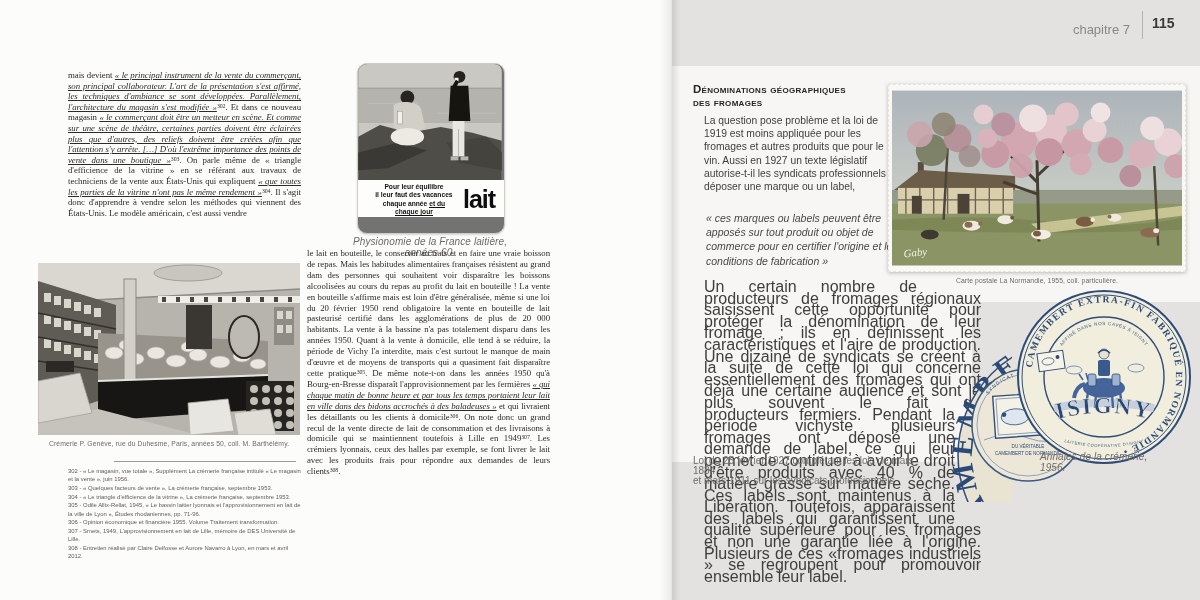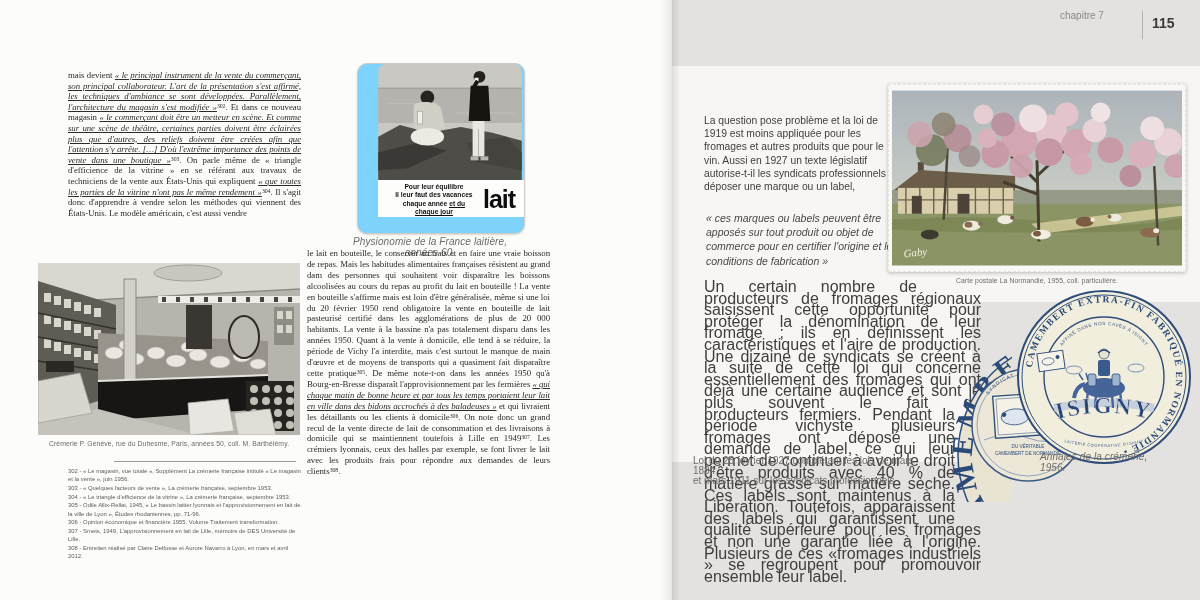--- a/index.html
+++ b/index.html
@@ -17,38 +17,38 @@
   #col2{left:307px;top:248px;width:243px;line-height:10.9px;}
   .caption{font-size:6.8px;color:#6d6b68;letter-spacing:0.1px;}
   .cap-italic{font-family:Liberation Sans, sans-serif;font-style:italic;font-size:10px;}
   #creamery-photo{left:38px;top:263px;width:262px;height:172px;background:#b7b4ae;}
   #creamery-caption{left:38px;top:440px;width:262px;text-align:center;}
   #footnote-rule{left:114px;top:461px;width:182px;border-top:1px solid #9d9b97;height:0;}
   #footnotes{left:68px;top:467px;width:236px;font-size:5.9px;line-height:8.2px;color:#5f5d5a;}
   .fn{margin-bottom:0.5px;}
 
   
-  #milk-ad{left:357px;top:63px;width:146px;height:169px;background:#7dd3fc;border:1px solid #cfccc6;
-           border-radius:10px;box-shadow:0 1px 2px rgba(0,0,0,.15);overflow:hidden;padding-left:20px;}
+  #milk-ad{left:357px;top:63px;width:146px;height:169px;background:#737373;border:1px solid #cfccc6;
+           border-radius:10px;box-shadow:0 1px 2px rgba(0,0,0,.15);overflow:hidden;}
   #milk-ad-photo{display:block;border-radius:8px 8px 0 0;}
   #milk-ad-text{display:flex;align-items:center;justify-content:center;padding-top:3px;background:#fdfdfc;}
   #ad-lines{width:94px;text-align:center;font-weight:bold;font-size:6.7px;line-height:8.4px;color:#111;}
   .ad-underline{border-bottom:1px solid #111;}
   #ad-big-word{font-weight:bold;font-size:25px;color:#0d0d0d;letter-spacing:-1px;margin-left:2px;}
   #ad-caption{left:352px;top:236px;width:156px;text-align:center;}
 
   
   #right-page{left:672px;top:0;width:528px;height:600px;background:#e3e2e0;}
   .white-panel{background:#f7f6f4;}
   #panel-a{left:672px;top:66px;width:528px;height:236px;}
   #panel-b{left:672px;top:66px;width:300px;height:396px;}
   #spine{left:660px;top:0;width:20px;height:600px;
          background:linear-gradient(to right,rgba(0,0,0,0) 0%,rgba(90,85,80,.10) 55%,rgba(90,85,80,.16) 60%,rgba(0,0,0,0) 100%);}
 
-  #chapter-label{left:1060px;top:10px;width:70px;text-align:left;font-size:10px;color:#8a8886;}
+  #chapter-label{left:1060px;top:22px;width:70px;text-align:right;font-size:13px;color:#8a8886;}
   #header-divider{left:1142px;top:11px;width:1px;height:28px;background:#b5b3b0;}
   #page-number{left:1152px;top:15px;font-size:14px;font-weight:bold;color:#3c3a38;}
 
   #section-heading{left:693px;top:83px;width:230px;font-variant:small-caps;font-weight:bold;
                    font-size:11.5px;line-height:12.5px;color:#272523;letter-spacing:0.3px;}
   .rp-text{color:#403e3c;margin-left:11px;}
   #intro-para{left:693px;top:114px;width:196px;font-size:10.3px;line-height:13.2px;}
   #quote-para{left:706px;top:211px;width:210px;font-size:10.5px;line-height:14.2px;font-style:italic;color:#4a4846;}
   #body-para{left:693px;top:281px;width:277px;font-size:16px;line-height:11.6px;text-align:justify;}
   #body-part1{text-align-last:justify;}
@@ -220,20 +220,24 @@
 
   <div id="right-page" class="abs"></div>
   <div id="panel-a" class="abs white-panel"></div>
   <div id="panel-b" class="abs white-panel"></div>
   <div id="spine" class="abs"></div>
 
   <div id="chapter-label" class="abs">chapitre 7</div>
   <div id="header-divider" class="abs"></div>
   <div id="page-number" class="abs">115</div>
 
+  <div id="section-heading" class="abs">
+    <div>Dénominations géographiques</div>
+    <div>des fromages</div>
+  </div>
 
   <div id="intro-para" class="abs rp-text">La question pose problème et la loi de 1919 est moins appliquée pour les fromages et autres produits que pour le vin. Aussi en 1927 un texte législatif autorise-t-il les syndicats professionnels à déposer une marque ou un label,</div>
 
   <div id="quote-para" class="abs">« ces marques ou labels peuvent être apposés sur tout produit ou objet de commerce pour en certifier l'origine et les conditions de fabrication »</div>
 
   <div id="body-para" class="abs rp-text">
     <div id="body-part1"><span class="fl-sp1"></span><span>Un certain nombre de producteurs de fromages régionaux saisissent cette opportunité pour protéger la dénomination de leur fromage ; ils en définissent les caractéristiques et l'aire de production. Une dizaine de syndicats se créent à la suite de cette loi qui concerne essentiellement des fromages qui ont déjà une certaine audience et sont le plus souvent le fait de</span></div>
     <div id="body-part2"><span class="fl-sp2"></span><span>producteurs fermiers. Pendant la période vichyste plusieurs fromages ont déposé une demande de label, ce qui leur permet de continuer à avoir le droit d'être produits avec 40 % de matière grasse sur matière sèche. Ces labels sont maintenus à la Libération. Toutefois, apparaissent des labels qui garantissent une qualité supérieure pour les fromages et non une garantie liée à l'origine. Plusieurs de ces «fromages industriels » se regroupent pour promouvoir ensemble leur label.</span></div>
   </div>
 

